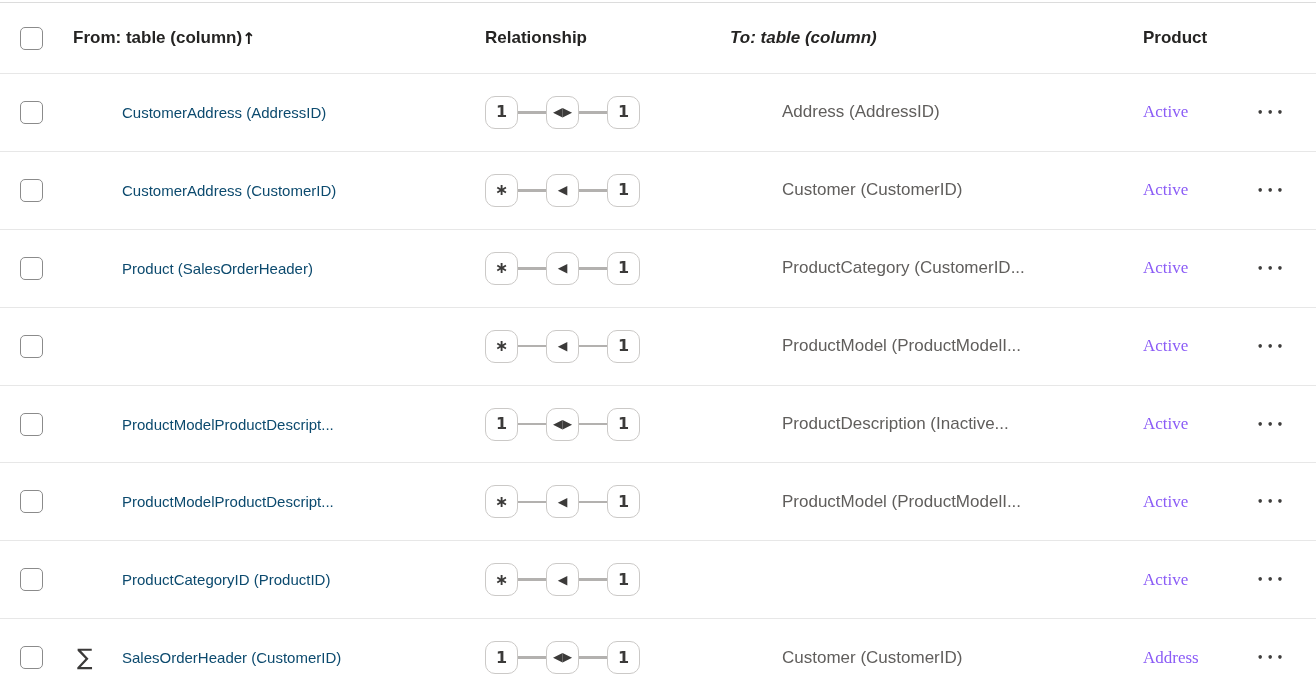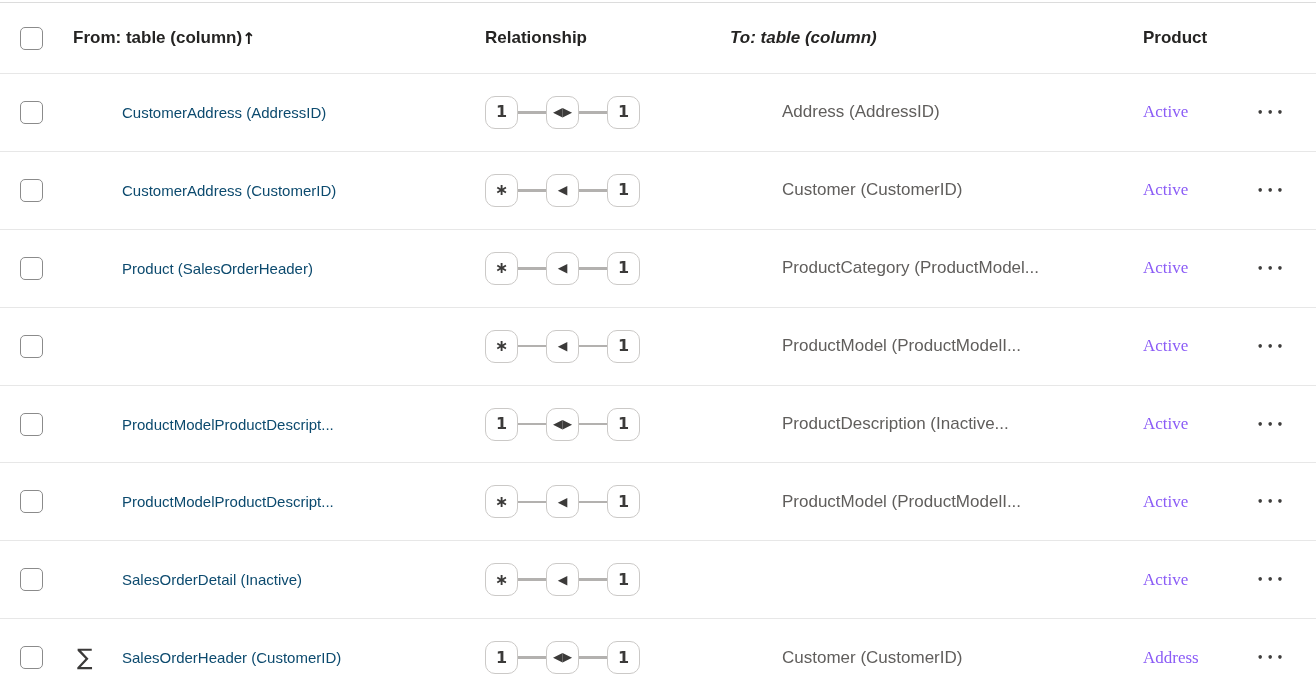--- a/index.html
+++ b/index.html
@@ -178,21 +178,21 @@
     <div class="checkbox"></div>
     <div class="cell-icon"></div>
     <div class="cell-from">Product (SalesOrderHeader)</div>
     <div class="cell-rel">
       <div class="rel-box">∗</div>
       <div class="rel-line"></div>
       <div class="rel-box mid">◀</div>
       <div class="rel-line"></div>
       <div class="rel-box">1</div>
     </div>
-    <div class="cell-to">ProductCategory (ProductModel...</div>
+    <div class="cell-to">ProductCategory (CustomerID...</div>
     <div class="cell-status">Active</div>
     <div class="cell-more">•••</div>
   </div>
 
   <div class="row">
     <div class="checkbox"></div>
     <div class="cell-icon"></div>
     <div class="cell-rel">
       <div class="rel-box">∗</div>
       <div class="rel-line"></div>
@@ -233,21 +233,21 @@
       <div class="rel-box">1</div>
     </div>
     <div class="cell-to">ProductModel (ProductModelI...</div>
     <div class="cell-status">Active</div>
     <div class="cell-more">•••</div>
   </div>
 
   <div class="row">
     <div class="checkbox"></div>
     <div class="cell-icon"></div>
-    <div class="cell-from">SalesOrderDetail (Inactive)</div>
+    <div class="cell-from">ProductCategoryID (ProductID)</div>
     <div class="cell-rel">
       <div class="rel-box">∗</div>
       <div class="rel-line"></div>
       <div class="rel-box mid">◀</div>
       <div class="rel-line"></div>
       <div class="rel-box">1</div>
     </div>
     <div class="cell-status">Active</div>
     <div class="cell-more">•••</div>
   </div>

